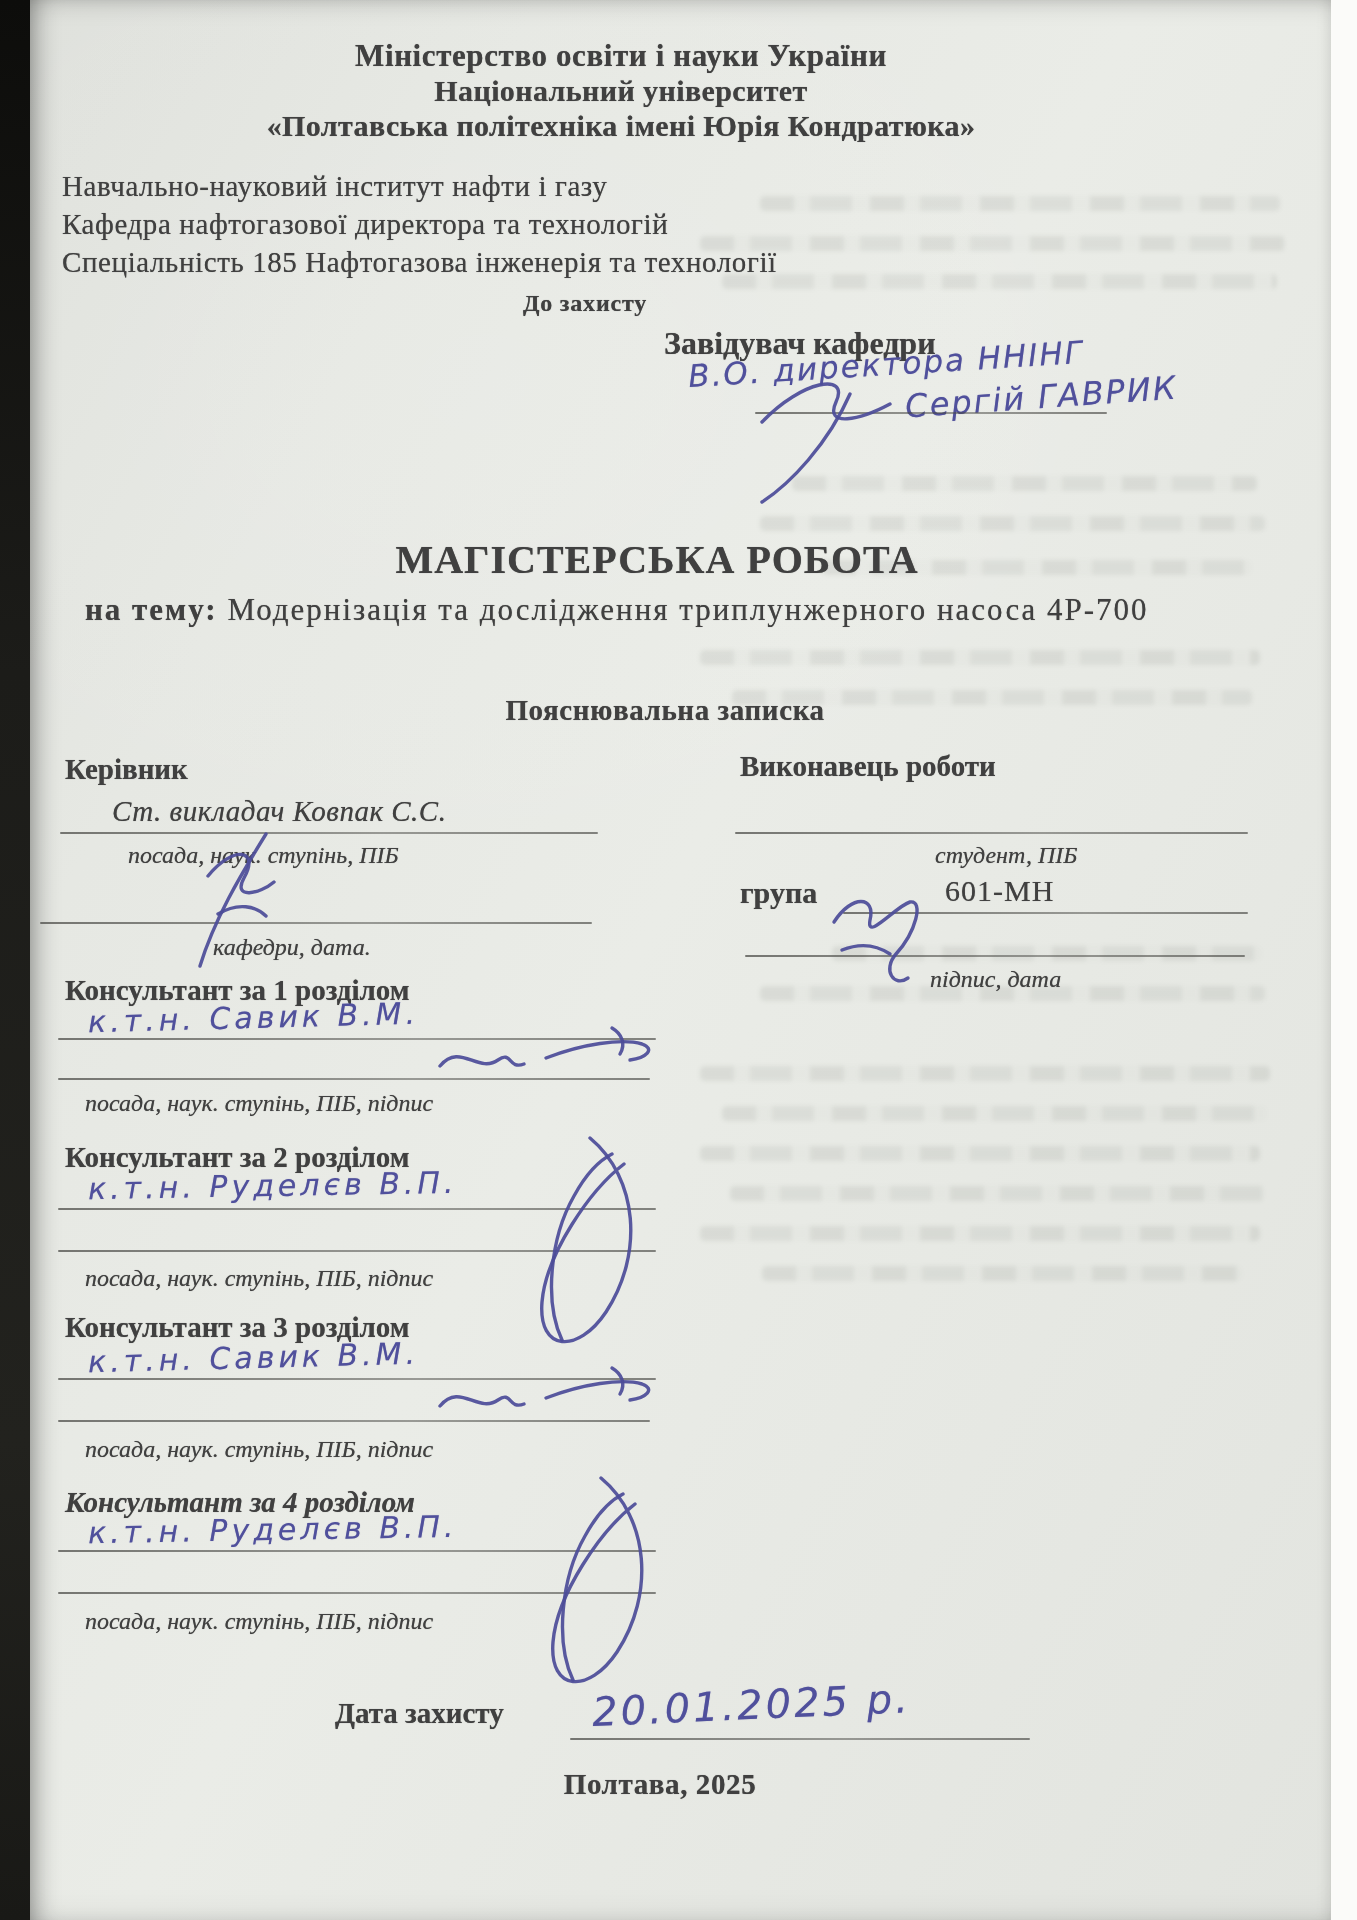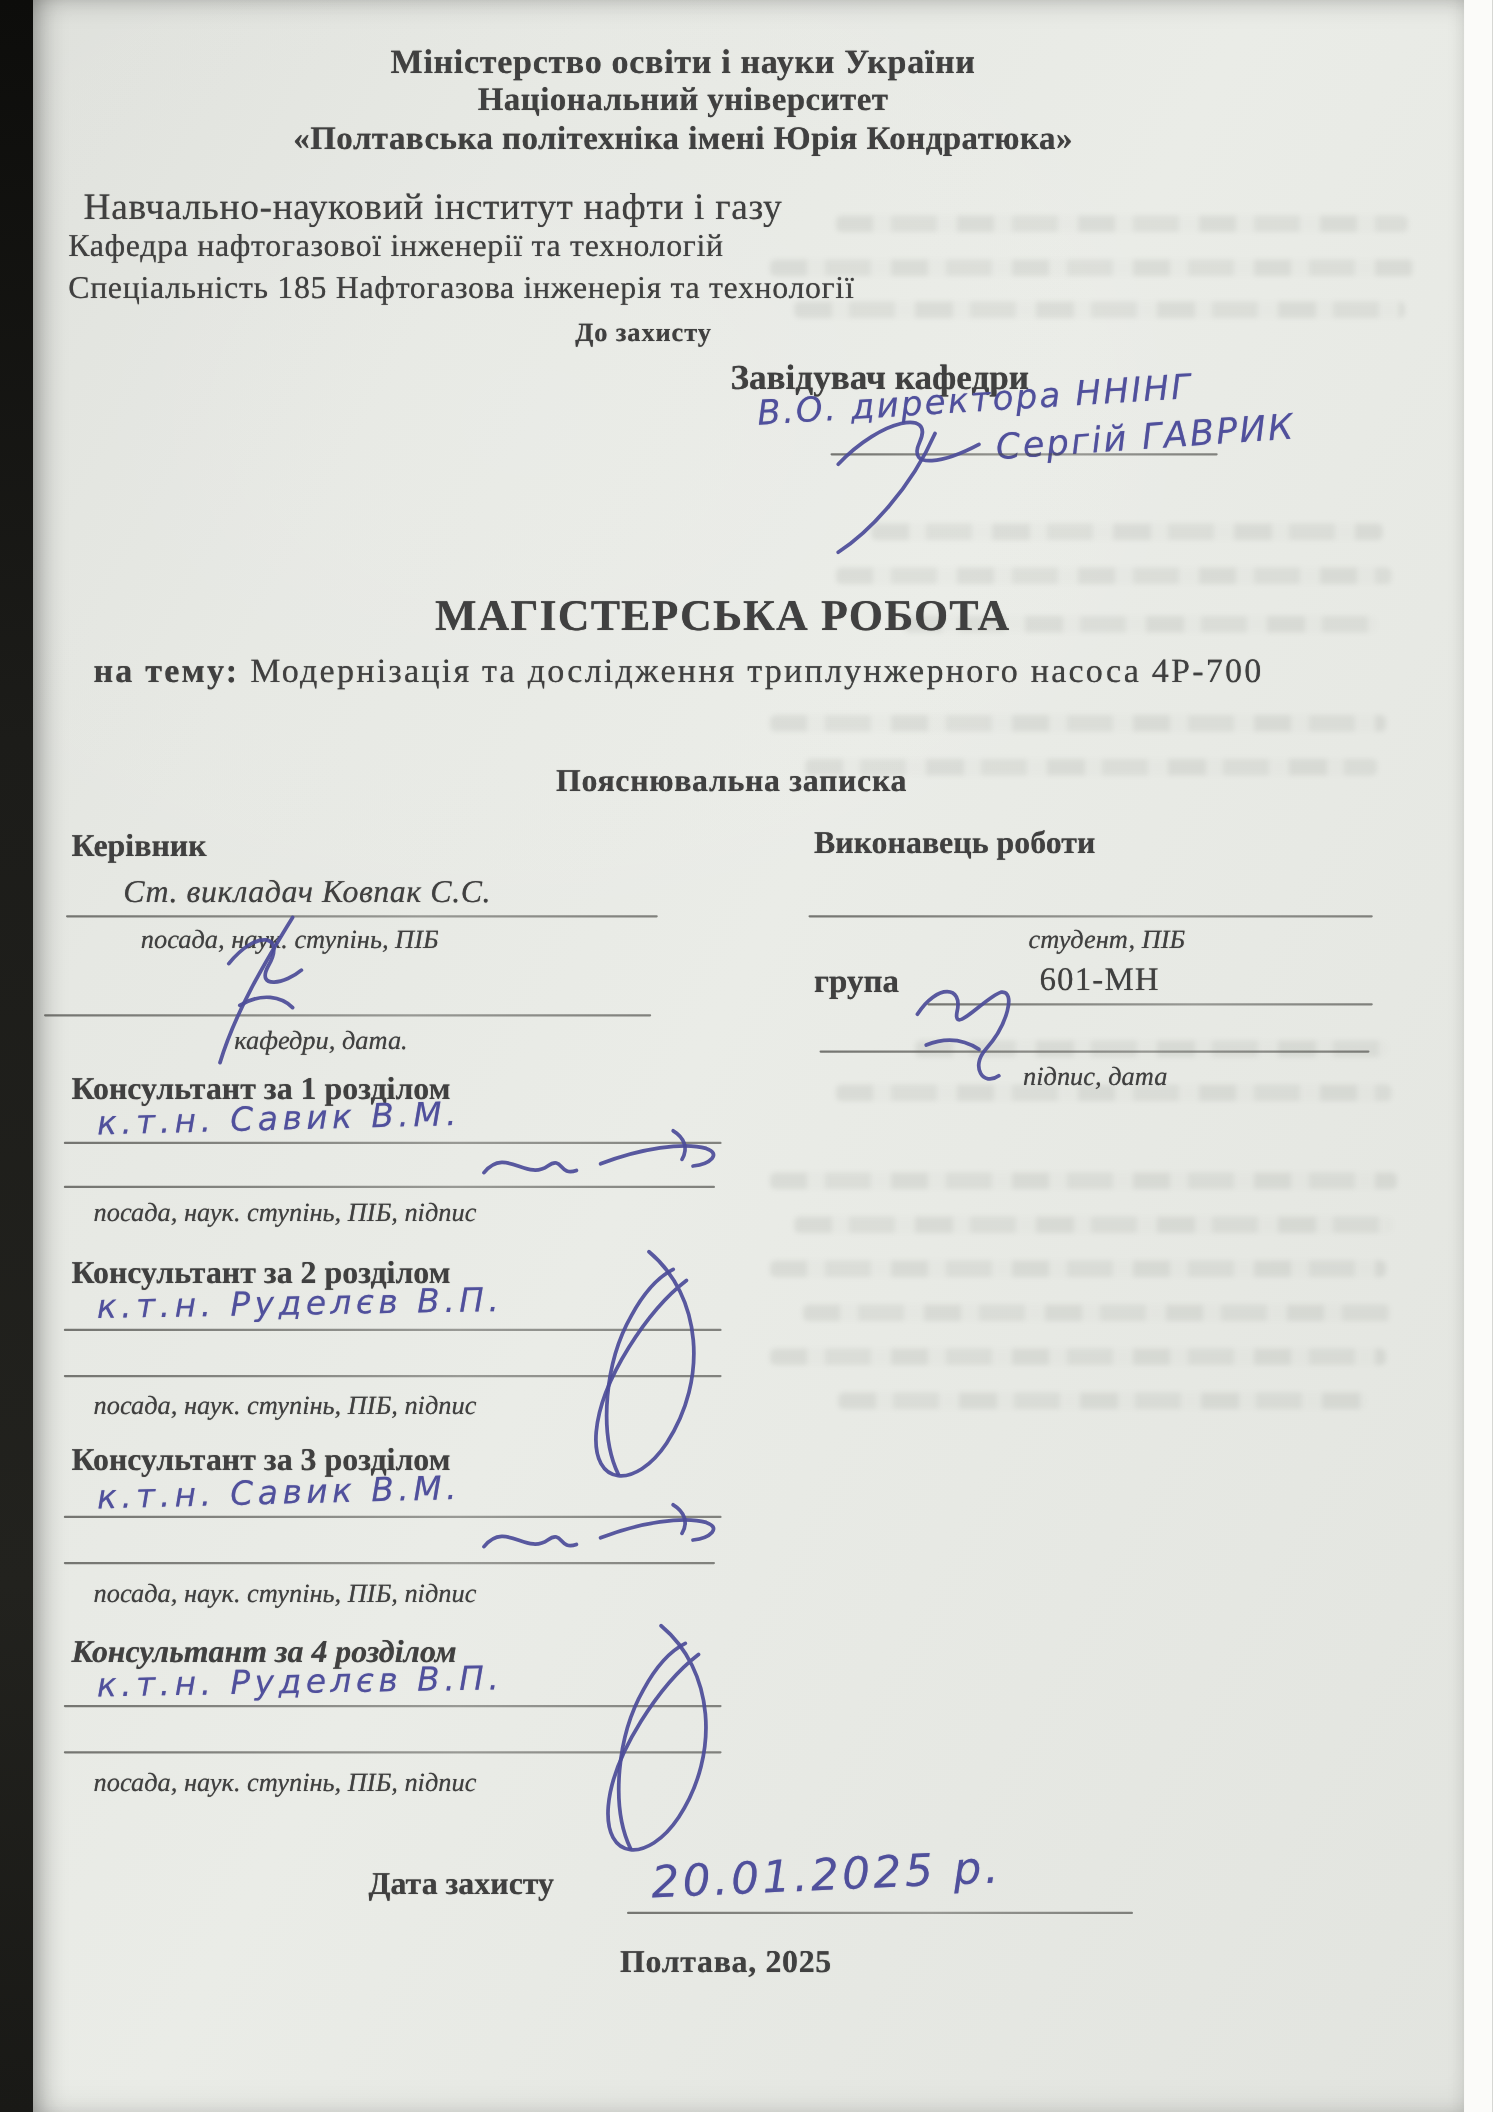--- a/index.html
+++ b/index.html
@@ -54,22 +54,22 @@
   <div class="ghost" style="left:722px;top:1106px;width:545px;"></div>
   <div class="ghost" style="left:700px;top:1146px;width:560px;"></div>
   <div class="ghost" style="left:730px;top:1186px;width:535px;"></div>
   <div class="ghost" style="left:700px;top:1226px;width:560px;"></div>
   <div class="ghost" style="left:762px;top:1266px;width:480px;"></div>
 
   <div class="abs printed b ctr" style="left:0;top:38px;width:1242px;font-size:31px;letter-spacing:.6px;">Міністерство освіти і науки України</div>
   <div class="abs printed b ctr" style="left:0;top:74px;width:1242px;font-size:30px;letter-spacing:.4px;">Національний університет</div>
   <div class="abs printed b ctr" style="left:0;top:109px;width:1242px;font-size:30px;letter-spacing:.4px;">«Полтавська політехніка імені Юрія Кондратюка»</div>
 
-  <div class="abs printed" style="left:76px;top:170px;font-size:34px;letter-spacing:.6px;">Навчально-науковий інститут нафти і газу</div>
-  <div class="abs printed" style="left:62px;top:208px;font-size:29px;letter-spacing:.6px;">Кафедра нафтогазової інженерії та технологій</div>
+  <div class="abs printed" style="left:62px;top:170px;font-size:29px;letter-spacing:.6px;">Навчально-науковий інститут нафти і газу</div>
+  <div class="abs printed" style="left:62px;top:208px;font-size:29px;letter-spacing:.6px;">Кафедра нафтогазової директора та технологій</div>
   <div class="abs printed" style="left:62px;top:246px;font-size:29px;letter-spacing:.6px;">Спеціальність 185 Нафтогазова інженерія та технології</div>
 
   <div class="abs printed b ctr" style="left:0;top:290px;width:1170px;font-size:24px;letter-spacing:.8px;">До захисту</div>
 
   <div class="abs printed b" style="left:664px;top:325px;font-size:32px;">Завідувач кафедри</div>
   <div class="abs ink" style="left:688px;top:346px;font-size:31px;transform:rotate(-3.5deg);">В.О. директора ННІНГ</div>
   <div class="abs ink" style="left:905px;top:378px;font-size:32px;transform:rotate(-4deg);">Сергій ГАВРИК</div>
   <div class="line" style="left:755px;top:412px;width:352px;"></div>
   <svg class="sig" style="left:732px;top:352px;" width="380" height="160" viewBox="0 0 380 160">
     <path d="M30,70 C70,28 118,20 104,50 C92,76 128,68 158,52"></path>

